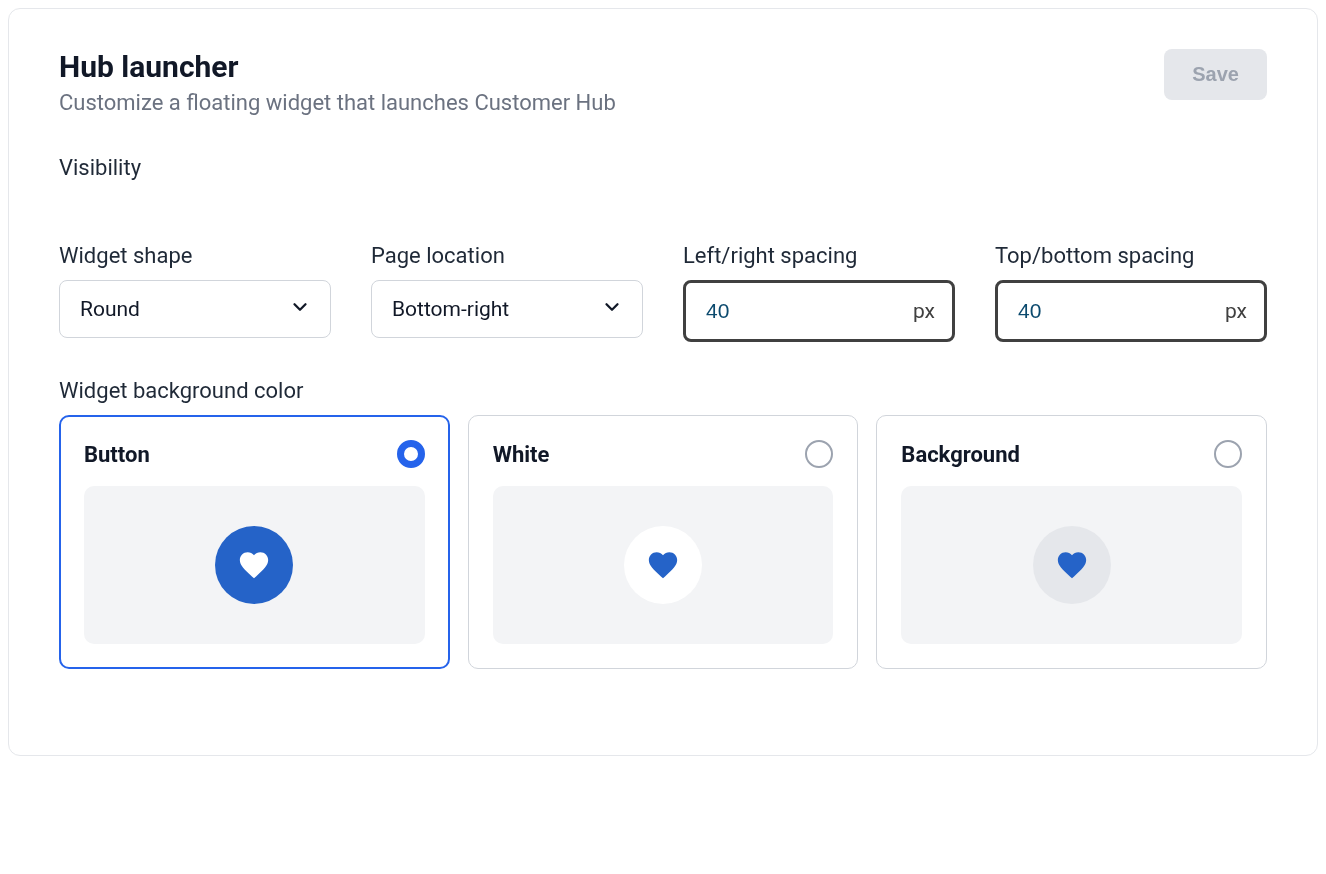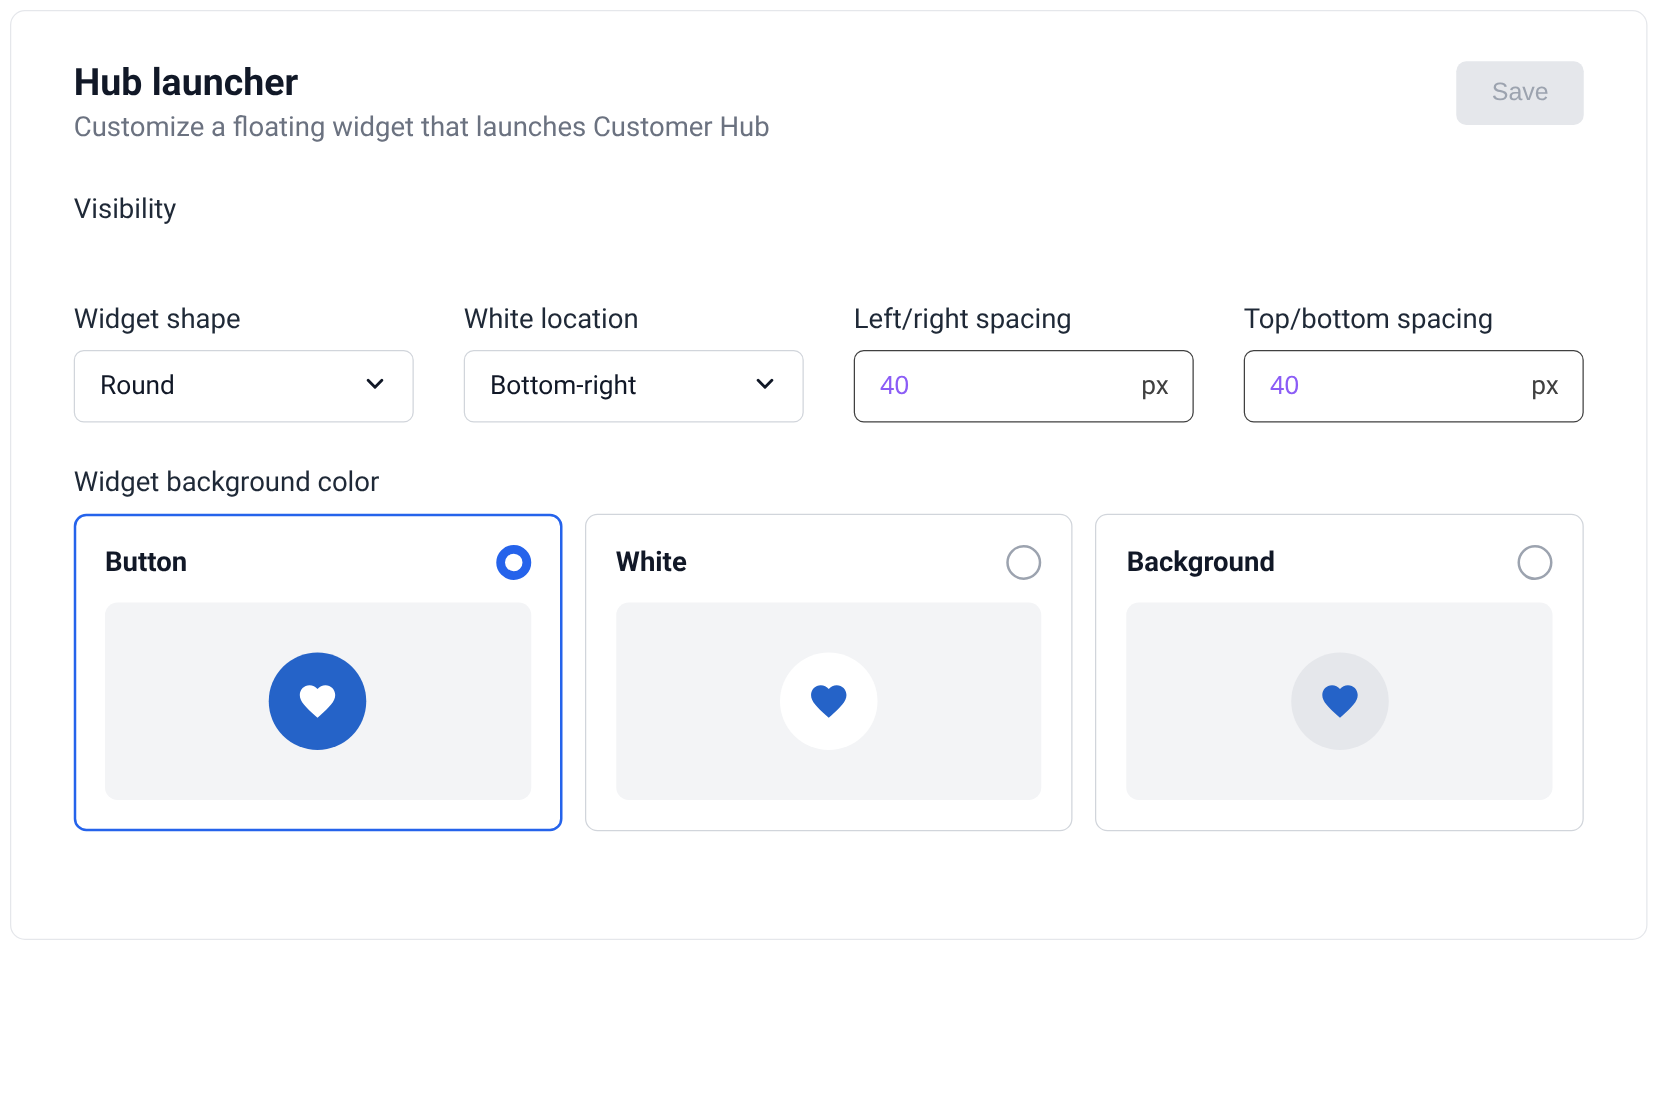--- a/index.html
+++ b/index.html
@@ -35,21 +35,21 @@
       color: #6b7280;
       font-weight: 400;
     }
     .save-button {
       background: #e5e7eb;
       color: #9ca3af;
       border: none;
       border-radius: 8px;
       padding: 14px 28px;
       font-size: 20px;
-      font-weight: 400;
+      font-weight: 700;
       cursor: pointer;
     }
     .form-group {
       margin-bottom: 36px;
     }
     .form-label {
       display: block;
       font-size: 22px;
       color: #1f2937;
       margin-bottom: 12px;
@@ -89,23 +89,23 @@
     .input-wrapper {
       position: relative;
       display: flex;
       align-items: center;
     }
     .text-input {
       width: 100%;
       padding: 16px 20px;
       padding-right: 56px;
       font-size: 21px;
-      border: 1px solid #404040;
+      border: 3px solid #404040;
       border-radius: 8px;
-      color: #8b5cf6;
+      color: #0c4a6e;
     }
     .input-suffix {
       position: absolute;
       right: 20px;
       font-size: 21px;
       color: #404040;
       pointer-events: none;
     }
     .color-options {
       display: flex;
@@ -201,21 +201,21 @@
         <div class="select-field">Round</div>
         <span class="select-arrow">
           <svg width="22" height="22" viewBox="0 0 24 24" fill="none" stroke="#111827" stroke-width="2.5" stroke-linecap="round" stroke-linejoin="round">
               <polyline points="6 9 12 15 18 9"></polyline>
             </svg>
         </span>
       </div>
     </div>
 
     <div class="col">
-      <label class="form-label">White location</label>
+      <label class="form-label">Page location</label>
       <div class="select-wrapper">
         <div class="select-field">Bottom-right</div>
         <span class="select-arrow">
           <svg width="22" height="22" viewBox="0 0 24 24" fill="none" stroke="#111827" stroke-width="2.5" stroke-linecap="round" stroke-linejoin="round">
               <polyline points="6 9 12 15 18 9"></polyline>
             </svg>
         </span>
       </div>
     </div>
 

